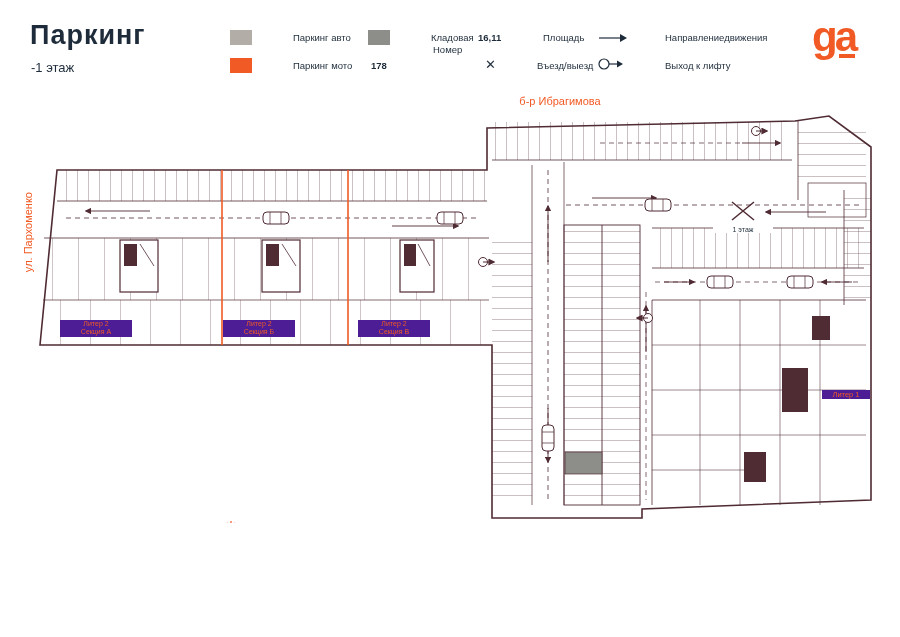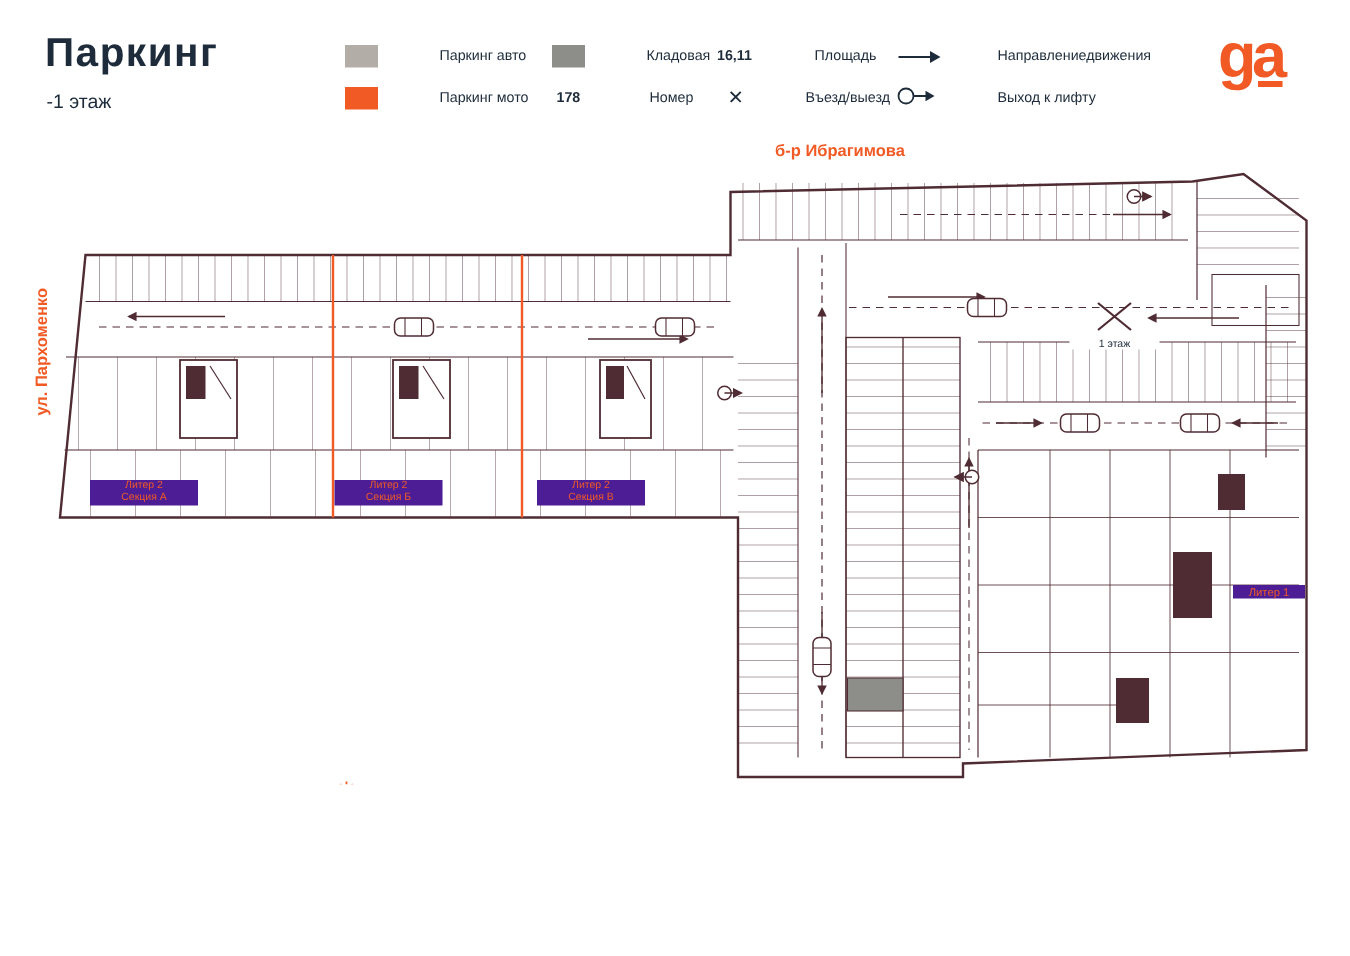--- a/index.html
+++ b/index.html
@@ -5,21 +5,21 @@
   html,body{margin:0;padding:0;background:#fff;}
   .page{position:relative;width:900px;height:523px;background:#fff;overflow:hidden;
         font-family:"Liberation Sans",sans-serif;color:#1d2b3a;}
   .abs{position:absolute;}
   .title{font-size:27px;font-weight:600;letter-spacing:1px;color:#1d2b3a;}
   .subtitle{font-size:13px;color:#1d2b3a;}
   .logo{font-size:42px;font-weight:bold;color:#f15a24;letter-spacing:-3px;line-height:1;text-decoration:underline;}
   .lg-label{font-size:9.5px;color:#1d2b3a;white-space:nowrap;padding-left:33px;}
   .lg-val{font-size:9.5px;color:#1d2b3a;font-weight:600;white-space:nowrap;}
   .swatch{width:22px;height:15px;display:block;}
-  .street{color:#f15a24;font-size:11px;font-weight:700;white-space:nowrap;}
+  .street{color:#f15a24;font-size:11px;font-weight:400;white-space:nowrap;}
   .street-v{writing-mode:vertical-rl;transform:rotate(180deg);}
   .plan-label{color:#f15a24;font-size:7px;line-height:1.2;text-align:center;background:#4c1d95;padding:0 1px;}
   .plan-label-dark{color:#1d2b3a;font-size:7px;text-align:center;background:#fff;}
   .compass-letter{font-size:9px;font-weight:600;color:#2b2126;}
   .xmark{font-size:13px;color:#1d2b3a;line-height:1;}
   svg{display:block;}
 </style>
 </head>
 <body>
 
@@ -196,21 +196,21 @@
     <svg class="abs" style="left:598px;top:33px" width="30" height="10">
       <line x1="1" y1="5" x2="26" y2="5" stroke="#1d2b3a" stroke-width="1.2"></line>
       <path d="M22 1L29 5L22 9z" fill="#1d2b3a"></path>
     </svg>
     <span class="abs lg-label" style="left:632px;top:32px">Направлениедвижения</span>
 
     <span class="abs swatch" style="left:230px;top:58px;background:#f15a24"></span>
     <span class="abs lg-label" style="left:260px;top:60px">Паркинг мото</span>
 
     <span class="abs lg-val" style="left:371px;top:60px">178</span>
-    <span class="abs lg-label" style="left:400px;top:60px">Номер</span>
+    <span class="abs lg-label" style="left:400px;top:44px">Номер</span>
 
     <span class="abs xmark" style="left:485px;top:58px">✕</span>
     <span class="abs lg-label" style="left:504px;top:60px">Въезд/выезд</span>
 
     <svg class="abs" style="left:596px;top:57px" width="32" height="14">
       <circle cx="8" cy="7" r="5" fill="none" stroke="#1d2b3a" stroke-width="1.2"></circle>
       <line x1="13" y1="7" x2="24" y2="7" stroke="#1d2b3a" stroke-width="1.2"></line>
       <path d="M21 3.5L27 7L21 10.5z" fill="#1d2b3a"></path>
     </svg>
     <span class="abs lg-label" style="left:632px;top:60px">Выход к лифту</span>

